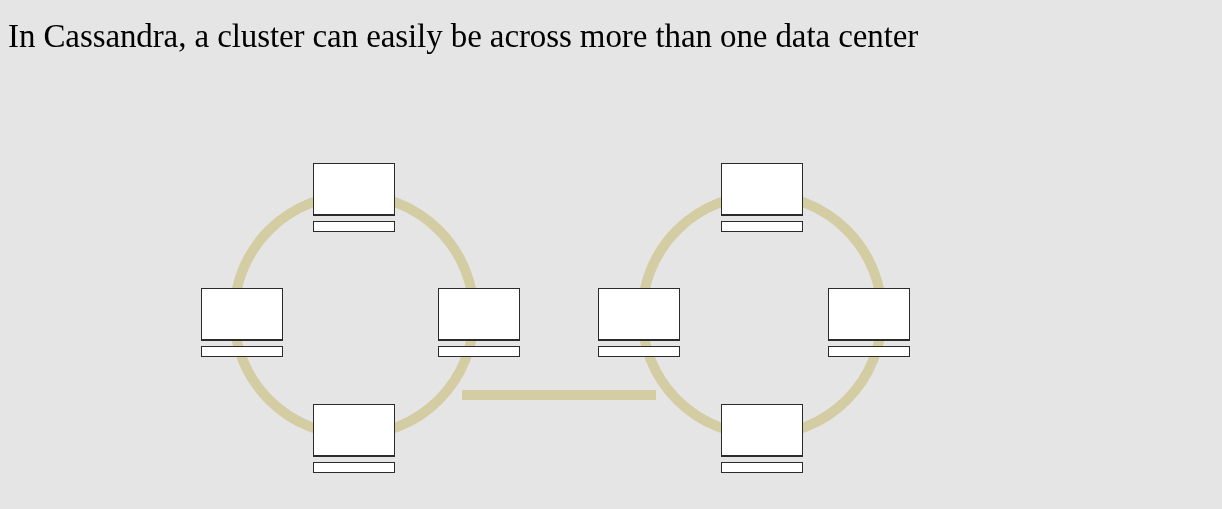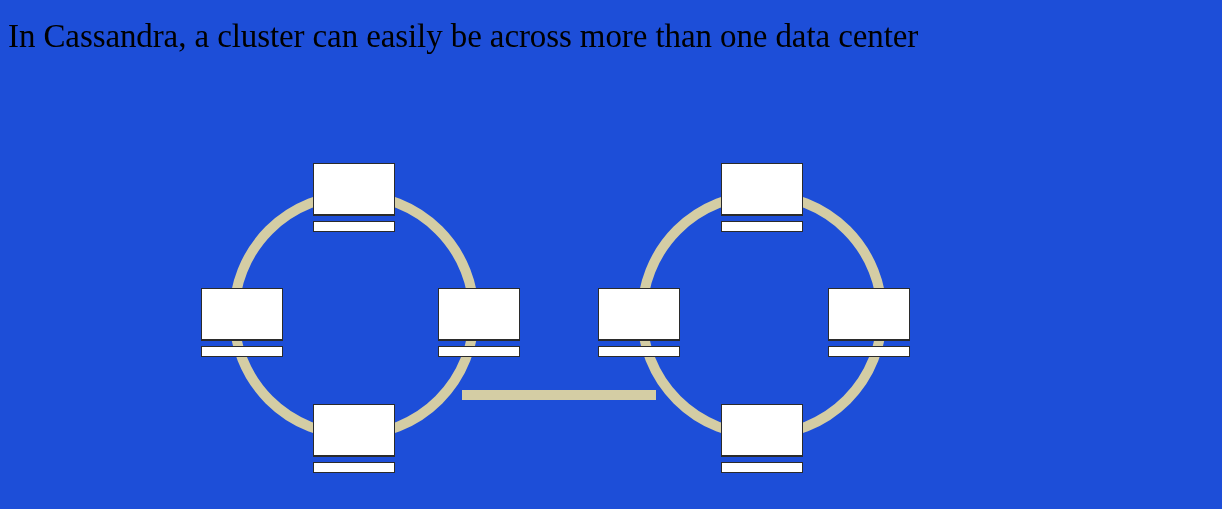--- a/index.html
+++ b/index.html
@@ -81,21 +81,21 @@
     width: 80px;
     height: 9px;
     background: #ffffff;
     border: 1px solid #2b2b2b;
     box-sizing: content-box;
   }
 </style>
 </head>
 <body>
 
-<div id="slide" style="background: #1d4ed8;">
+<div id="slide" style="background: #e5e5e5;">
 
   <div id="slide-title">In Cassandra, a cluster can easily be across more than one data center</div>
 
   <div id="diagram">
 
     <svg id="ring-layer" viewBox="0 0 1222 509">
 
       <circle cx="354" cy="315" r="120" fill="none" stroke="#d4cda4" stroke-width="10"></circle>
 
       <circle cx="762" cy="315" r="120" fill="none" stroke="#d4cda4" stroke-width="10"></circle>

